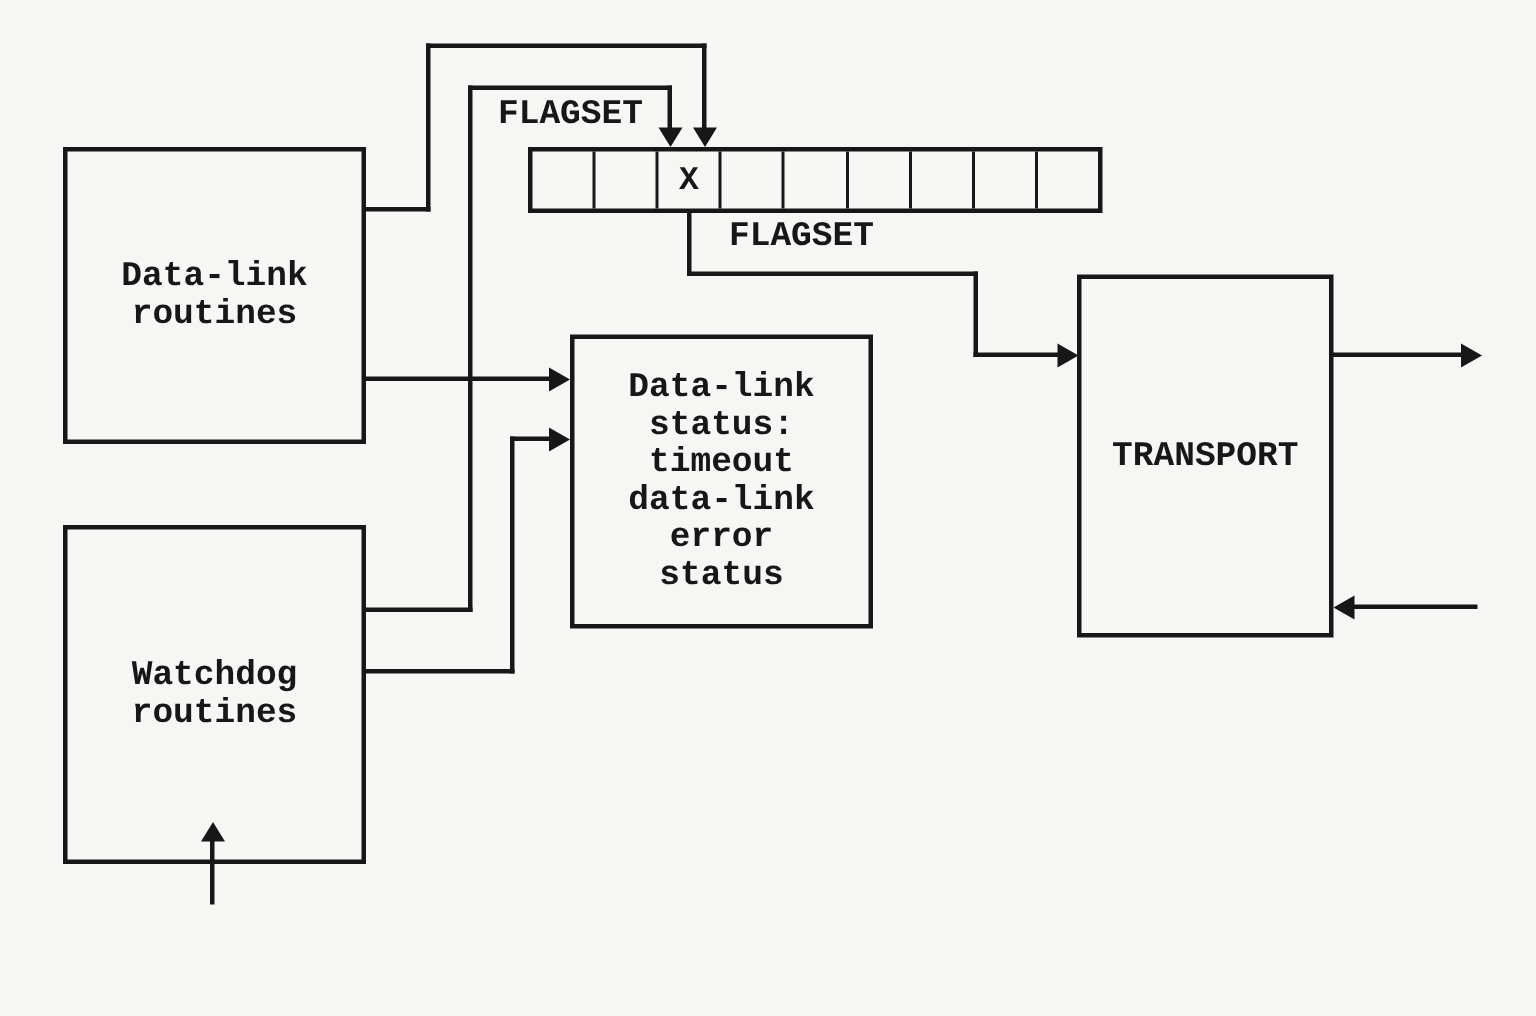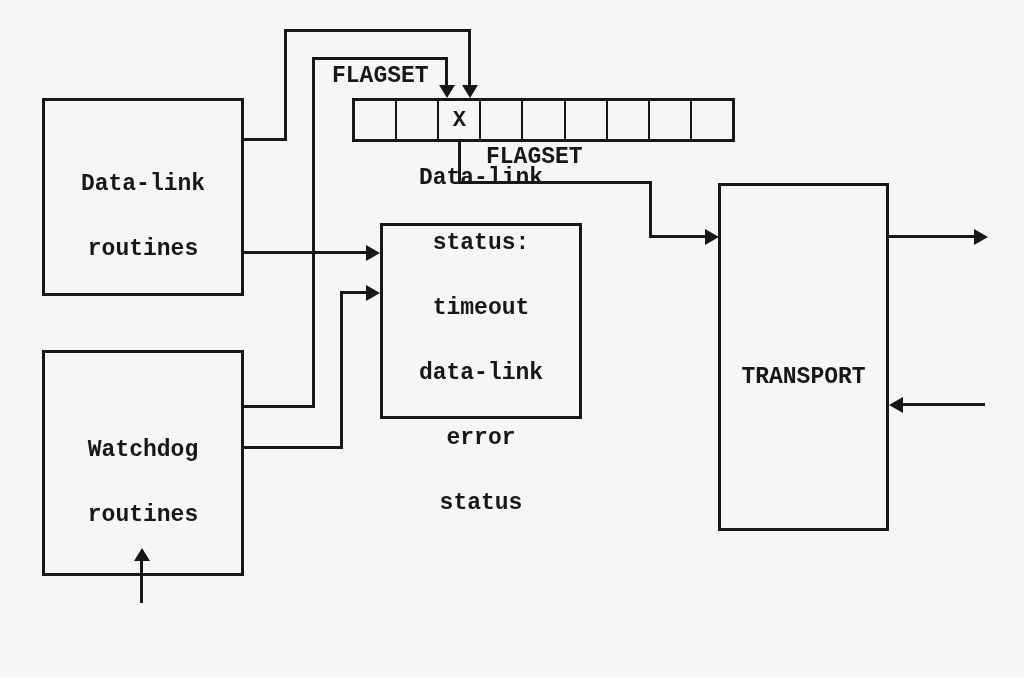--- a/index.html
+++ b/index.html
@@ -28,21 +28,20 @@
     align-items: center;
     justify-content: center;
     text-align: center;
   }
   .diagram-text {
     font-size: 23px;
     line-height: 25px;
     font-weight: 700;
     letter-spacing: 0px;
     white-space: pre;
-    margin-top: 40px;
   }
   .seg {
     position: absolute;
     background: #171717;
   }
   .ah {
     position: absolute;
     width: 0;
     height: 0;
   }
@@ -96,21 +95,21 @@
 
   <div class="box" style="left:380px; top:223px; width:202px; height:196px;">
     <div class="diagram-text">Data-link</div>
     <div class="diagram-text">status:</div>
     <div class="diagram-text">timeout</div>
     <div class="diagram-text">data-link</div>
     <div class="diagram-text">error</div>
     <div class="diagram-text">status</div>
   </div>
 
-  <div class="box" style="left:718px; top:183px; width:171px; height:348px;">
+  <div class="box" style="left:718px; top:183px; width:171px; height:242px;">
     <div class="diagram-text">TRANSPORT</div>
   </div>
 
   <div class="register">
     <div class="cell"></div>
     <div class="cell"></div>
     <div class="cell">X</div>
     <div class="cell"></div>
     <div class="cell"></div>
     <div class="cell"></div>

